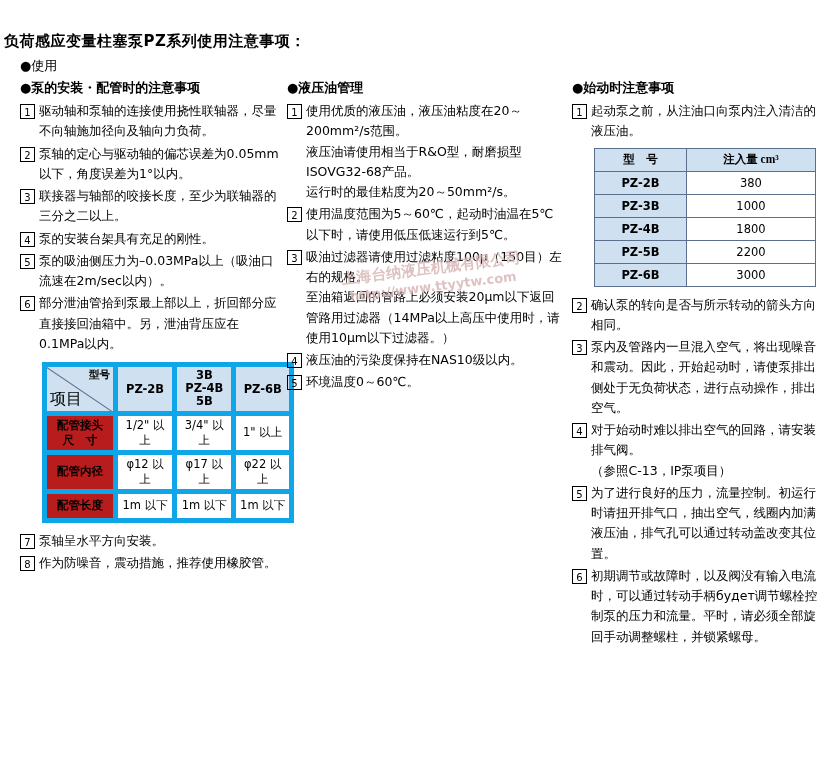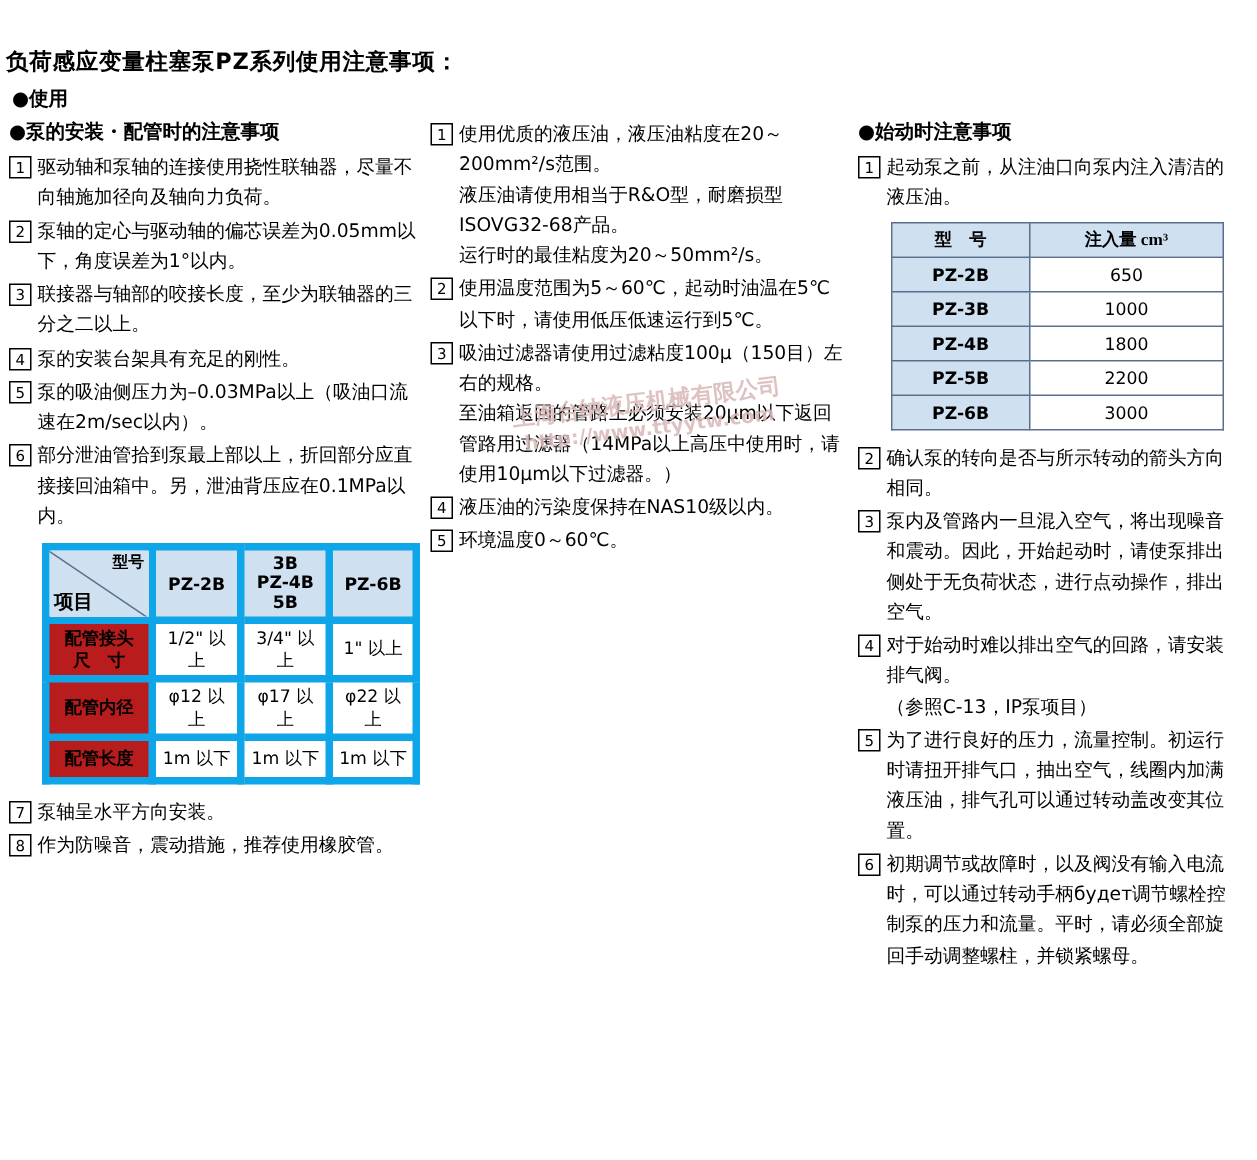--- a/index.html
+++ b/index.html
@@ -23,32 +23,32 @@
     margin-top: 26px;
   }
   .title {
     font-size: 15px;
     font-weight: bold;
     letter-spacing: 0.5px;
     padding: 6px 0 2px 4px;
   }
   .subtitle {
     font-size: 13px;
-    font-weight: bold;
-    padding: 4px 0 2px 8px;
+    font-weight: normal;
+    padding: 4px 0 2px 20px;
   }
   .cols {
     display: flex;
     align-items: flex-start;
     padding: 2px 0 0 0;
   }
   .col {
     box-sizing: border-box;
   }
-  .col1 { width: 285px; padding-left: 6px; padding-right: 6px; }
+  .col1 { width: 285px; padding-left: 20px; padding-right: 6px; }
   .col2 { width: 285px; padding-left: 2px; padding-right: 8px; }
   .col3 { width: 268px; padding-left: 2px; padding-right: 18px; }
 
   .secthead {
     font-size: 13px;
     font-weight: bold;
     margin-bottom: 4px;
     white-space: nowrap;
   }
   .item {
@@ -146,22 +146,22 @@
     position: absolute;
     top: 1px;
     right: 3px;
     font-size: 10.5px;
     font-weight: bold;
   }
   .diag .dp {
     position: absolute;
     bottom: 1px;
     left: 3px;
-    font-size: 13px;
-    font-weight: bold;
+    font-size: 16px;
+    font-weight: normal;
   }
   .watermark {
     position: absolute;
     left: 232px;
     top: 232px;
     width: 400px;
     text-align: center;
     color: #d9b8b8;
     font-size: 15px;
     font-weight: bold;
@@ -256,20 +256,21 @@
         <div class="num">7</div>
         <div class="itext">泵轴呈水平方向安装。</div>
       </div>
       <div class="item">
         <div class="num">8</div>
         <div class="itext">作为防噪音，震动措施，推荐使用橡胶管。</div>
       </div>
     </div>
 
     <div class="col col2">
+      <div class="secthead">●液压油管理</div>
 
       <div class="item">
         <div class="num">1</div>
         <div class="itext" style="white-space:pre-line">使用优质的液压油，液压油粘度在20～200mm²/s范围。
 液压油请使用相当于R&amp;O型，耐磨损型ISOVG32-68产品。
 运行时的最佳粘度为20～50mm²/s。</div>
       </div>
       <div class="item">
         <div class="num">2</div>
         <div class="itext" style="white-space:pre-line">使用温度范围为5～60℃，起动时油温在5℃以下时，请使用低压低速运行到5℃。</div>
@@ -298,21 +299,21 @@
       </div>
 
       <table class="tbl-inject">
         <tbody>
             <tr>
           <th>型　号</th>
           <th>注入量 cm³</th>
         </tr>
         <tr>
           <td class="model">PZ-2B</td>
-          <td class="val">650</td>
+          <td class="val">380</td>
         </tr>
         <tr>
           <td class="model">PZ-3B</td>
           <td class="val">1000</td>
         </tr>
         <tr>
           <td class="model">PZ-4B</td>
           <td class="val">1800</td>
         </tr>
         <tr>

